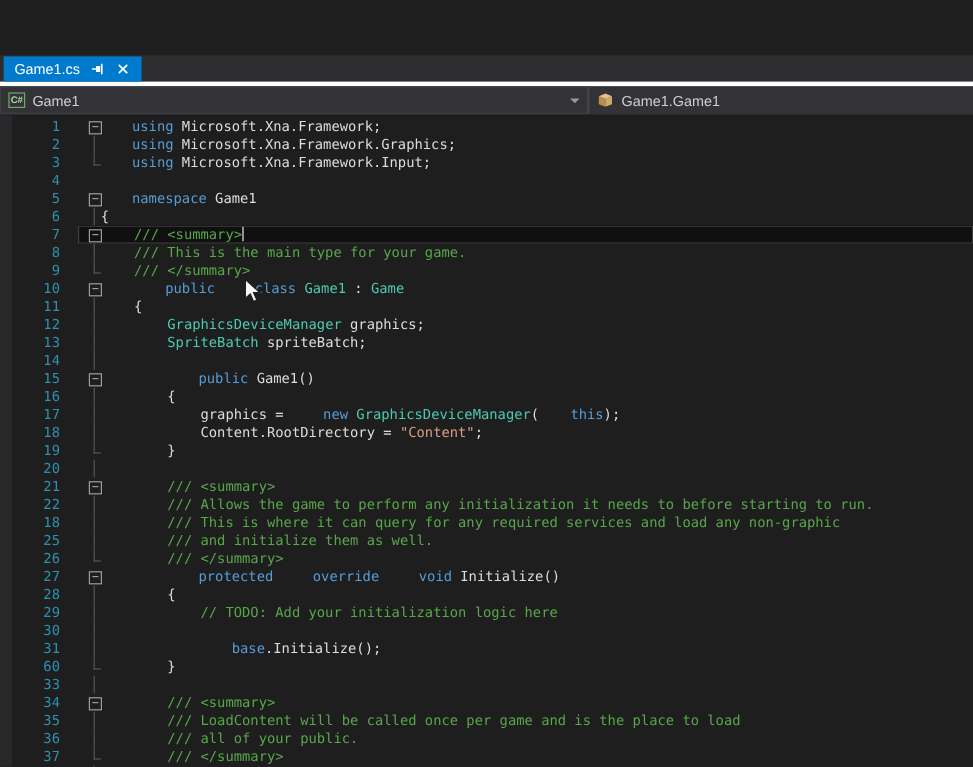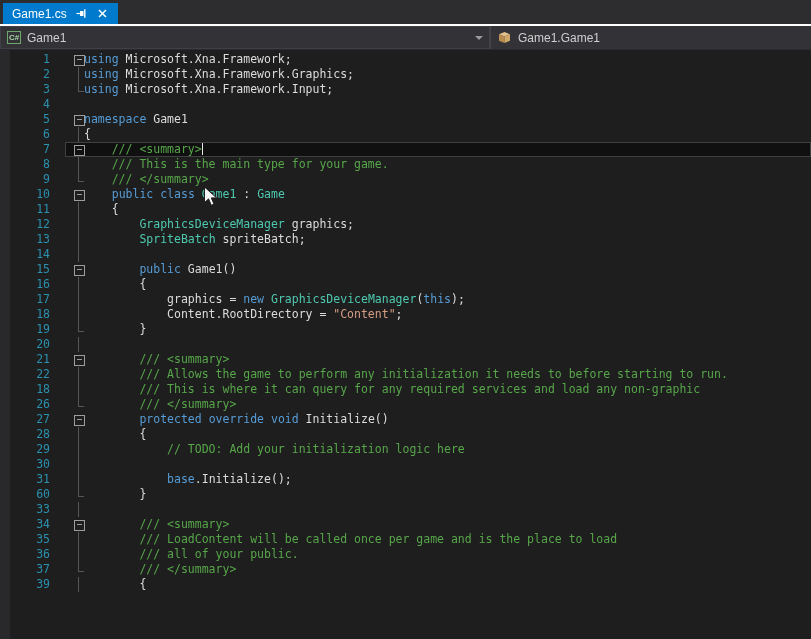--- a/index.html
+++ b/index.html
@@ -1,20 +1,20 @@
 <!DOCTYPE html>
 <html><head>
 <meta charset="utf-8">
 <style>
   * { margin:0; padding:0; box-sizing:border-box; }
   body { background:#2d2d30; font-family:"Liberation Sans", sans-serif; }
   .window { position:relative; width:811px; height:639px; background:#1e1e1e; overflow:hidden; }
 
   
-  .tab-strip { height:26px; background:#2d2d30; border-bottom:2px solid #ffffff; display:flex; align-items:flex-end; }
+  .tab-strip { height:26px; background:#2d2d30; border-bottom:4px solid #ffffff; display:flex; align-items:flex-end;margin-top:46px; }
   .tab { height:21px; margin-left:3px; background:#007acc; color:#ffffff; display:inline-flex; align-items:center;
          padding:0 9px 0 9px; font-size:12px; gap:8px; }
   .tab-title { white-space:nowrap; }
   .tab-icon-btn { display:inline-flex; align-items:center; justify-content:center; width:13px; height:13px; }
 
   
   .nav-bar { height:24px; background:#333337; display:flex; align-items:stretch; border-bottom:1px solid #2a2a2e; }
   .nav-combo { display:flex; align-items:center; gap:6px; padding:0 6px; color:#cfcfcf; font-size:12px; }
   .nav-combo.left { width:490px; border:1px solid #3f3f46; }
   .nav-combo .grow { flex:1; }
@@ -34,21 +34,21 @@
   .code-line.current .lbody { background:#101010; box-shadow:inset 0 0 0 1px #404042; }
   .fold { flex:none; width:19px; position:relative; height:15px; }
   .fold-line::before { content:""; position:absolute; left:13px; top:0; bottom:0; width:1px; background:#565656; }
   .fold-tick::before { content:""; position:absolute; left:13px; top:0; width:5px; height:9px;
                        border-left:1px solid #565656; border-bottom:1px solid #565656; }
   .fold-box::before { content:""; position:absolute; left:9px; top:3px; width:9px; height:9px;
                       border:1px solid #9d9d9d; background:#1e1e1e; }
   .code-line.current .fold-box::before { background:#101010; }
   .fold-box::after { content:""; position:absolute; left:12px; top:7px; width:5px; height:1px; background:#9d9d9d; }
   .ltext { white-space:pre; }
-  .tk-kw { color:#569cd6; }
+  .tk-kw { color:#569cd6;padding-left:26px; }
   .tk-ty { color:#4ec9b0; }
   .tk-com { color:#57a64a; }
   .tk-st { color:#d69d85; }
   .tk-pl { color:#dcdcdc; }
   .caret { display:inline-block; width:1px; height:12px; background:#e8e8e8; vertical-align:-2px; }
 
   .mouse-cursor { position:absolute; left:203px; top:136px; z-index:10; }
 </style>
 </head>
 <body>
@@ -250,20 +250,27 @@
           </span>
         </div>
         <div class="code-line">
           <span class="lnum">18</span>
           <span class="lbody">
             <span class="fold fold-line"></span>
             <span class="ltext"><span class="tk-com">        /// This is where it can query for any required services and load any non-graphic</span></span>
           </span>
         </div>
         <div class="code-line">
+          <span class="lnum">25</span>
+          <span class="lbody">
+            <span class="fold fold-line"></span>
+            <span class="ltext"><span class="tk-com">        /// and initialize them as well.</span></span>
+          </span>
+        </div>
+        <div class="code-line">
           <span class="lnum">26</span>
           <span class="lbody">
             <span class="fold fold-tick"></span>
             <span class="ltext"><span class="tk-com">        /// &lt;/summary&gt;</span></span>
           </span>
         </div>
         <div class="code-line">
           <span class="lnum">27</span>
           <span class="lbody">
             <span class="fold fold-box"></span>

